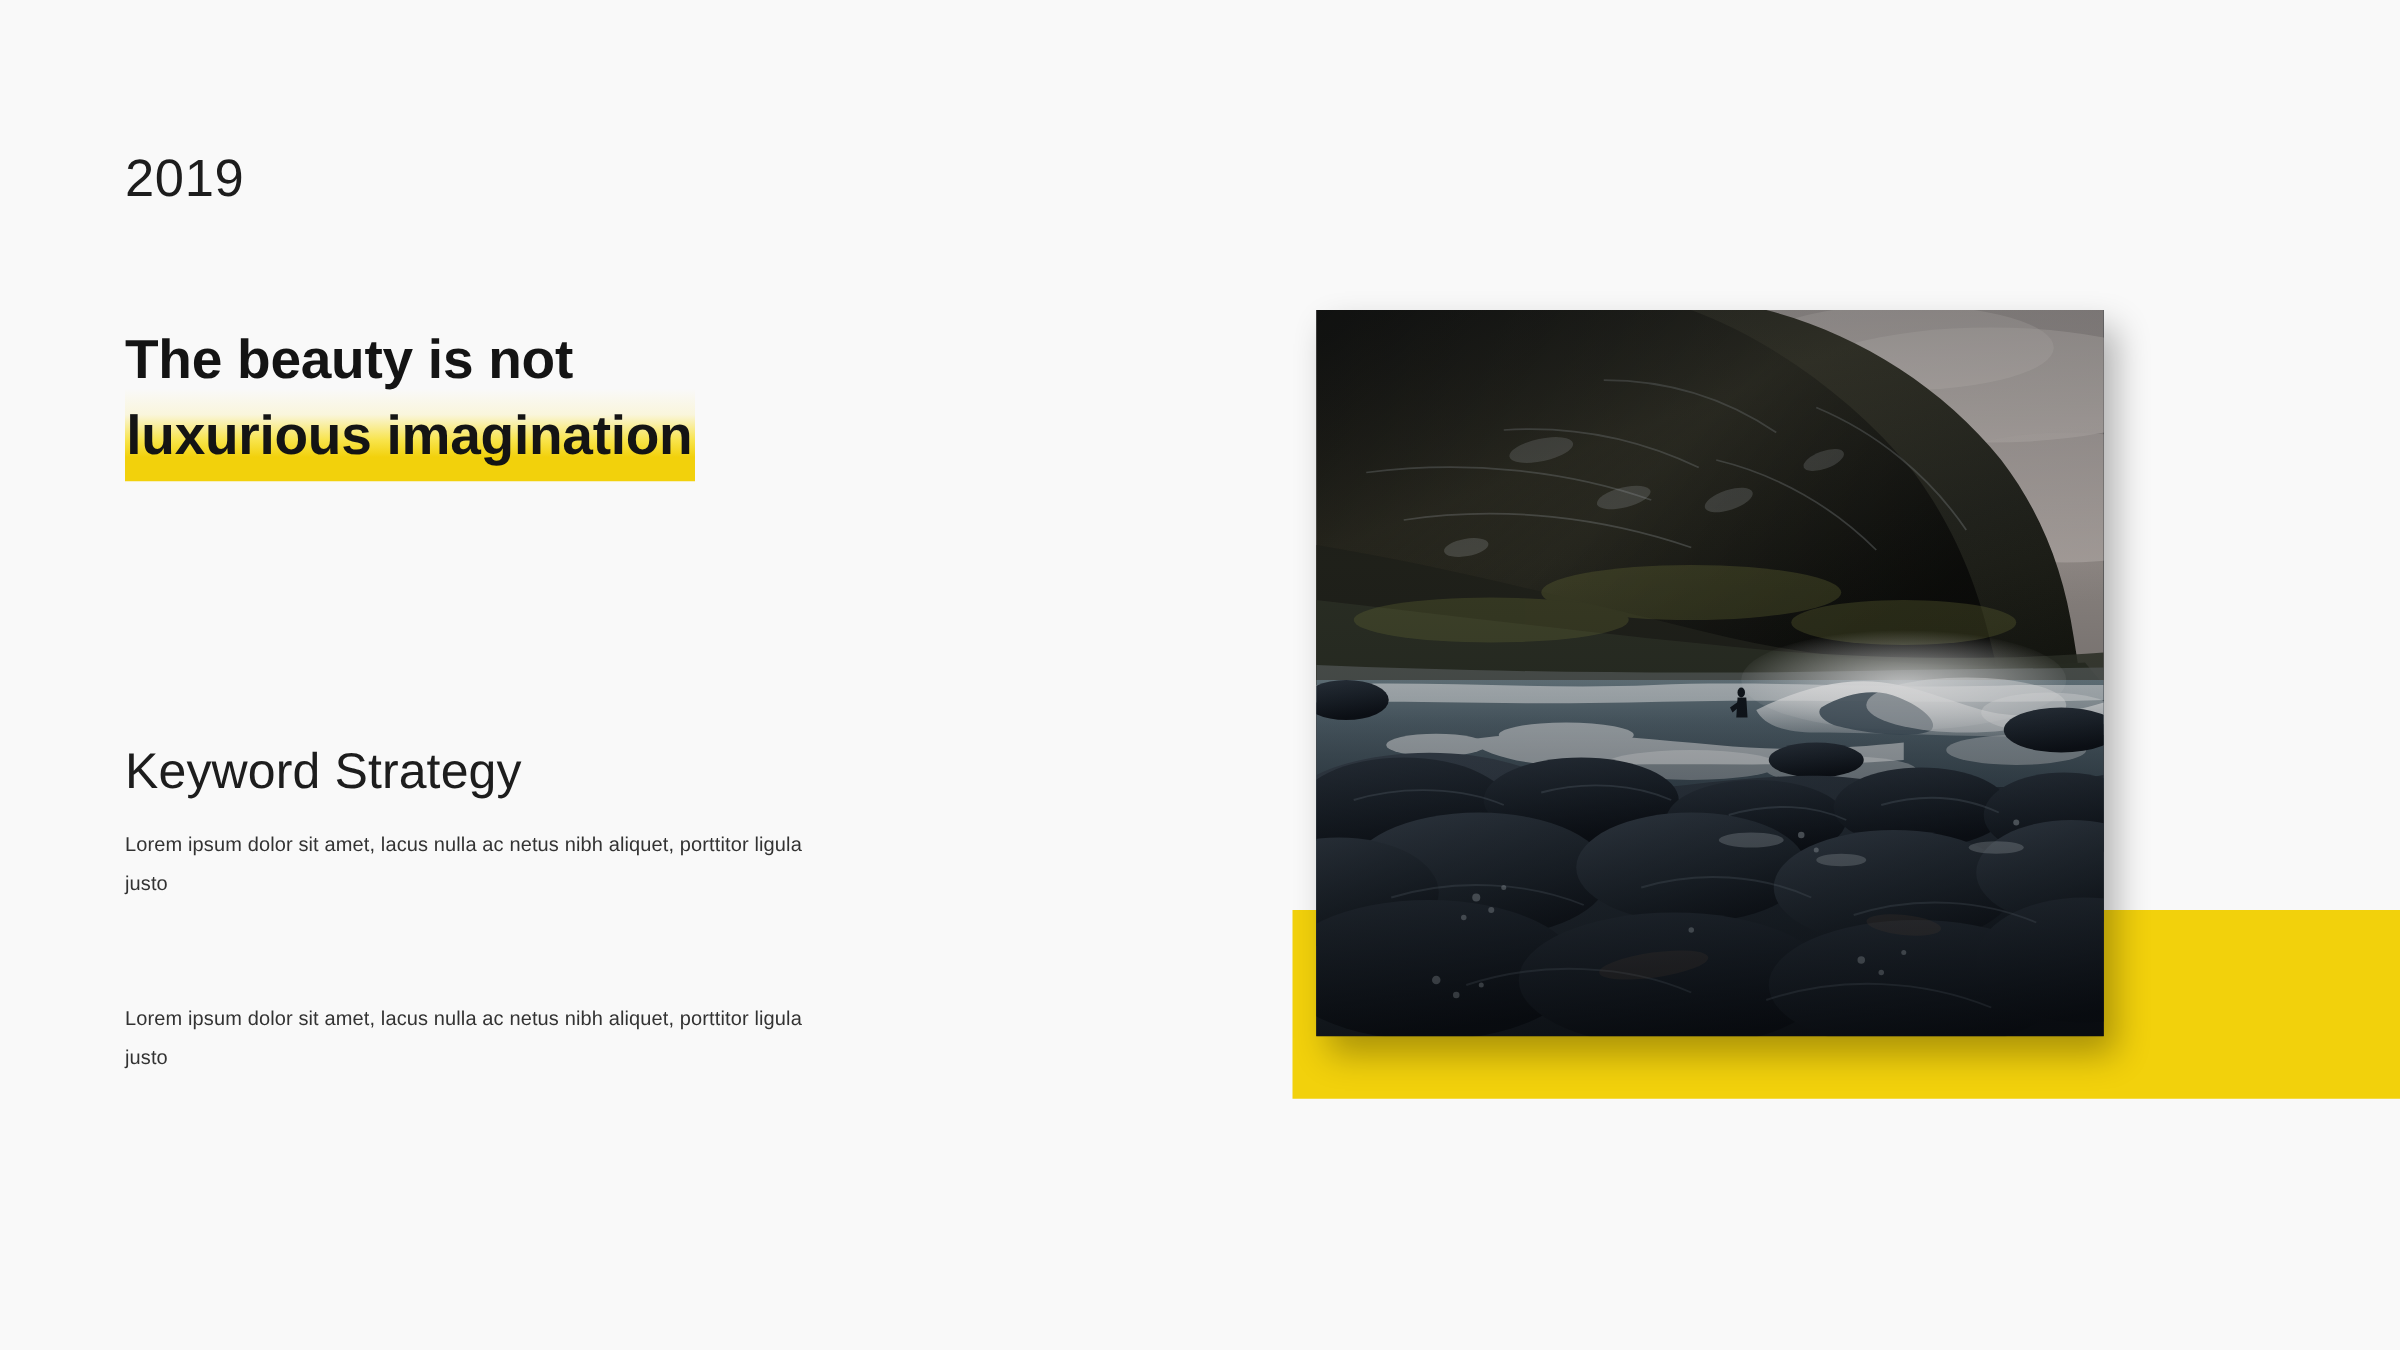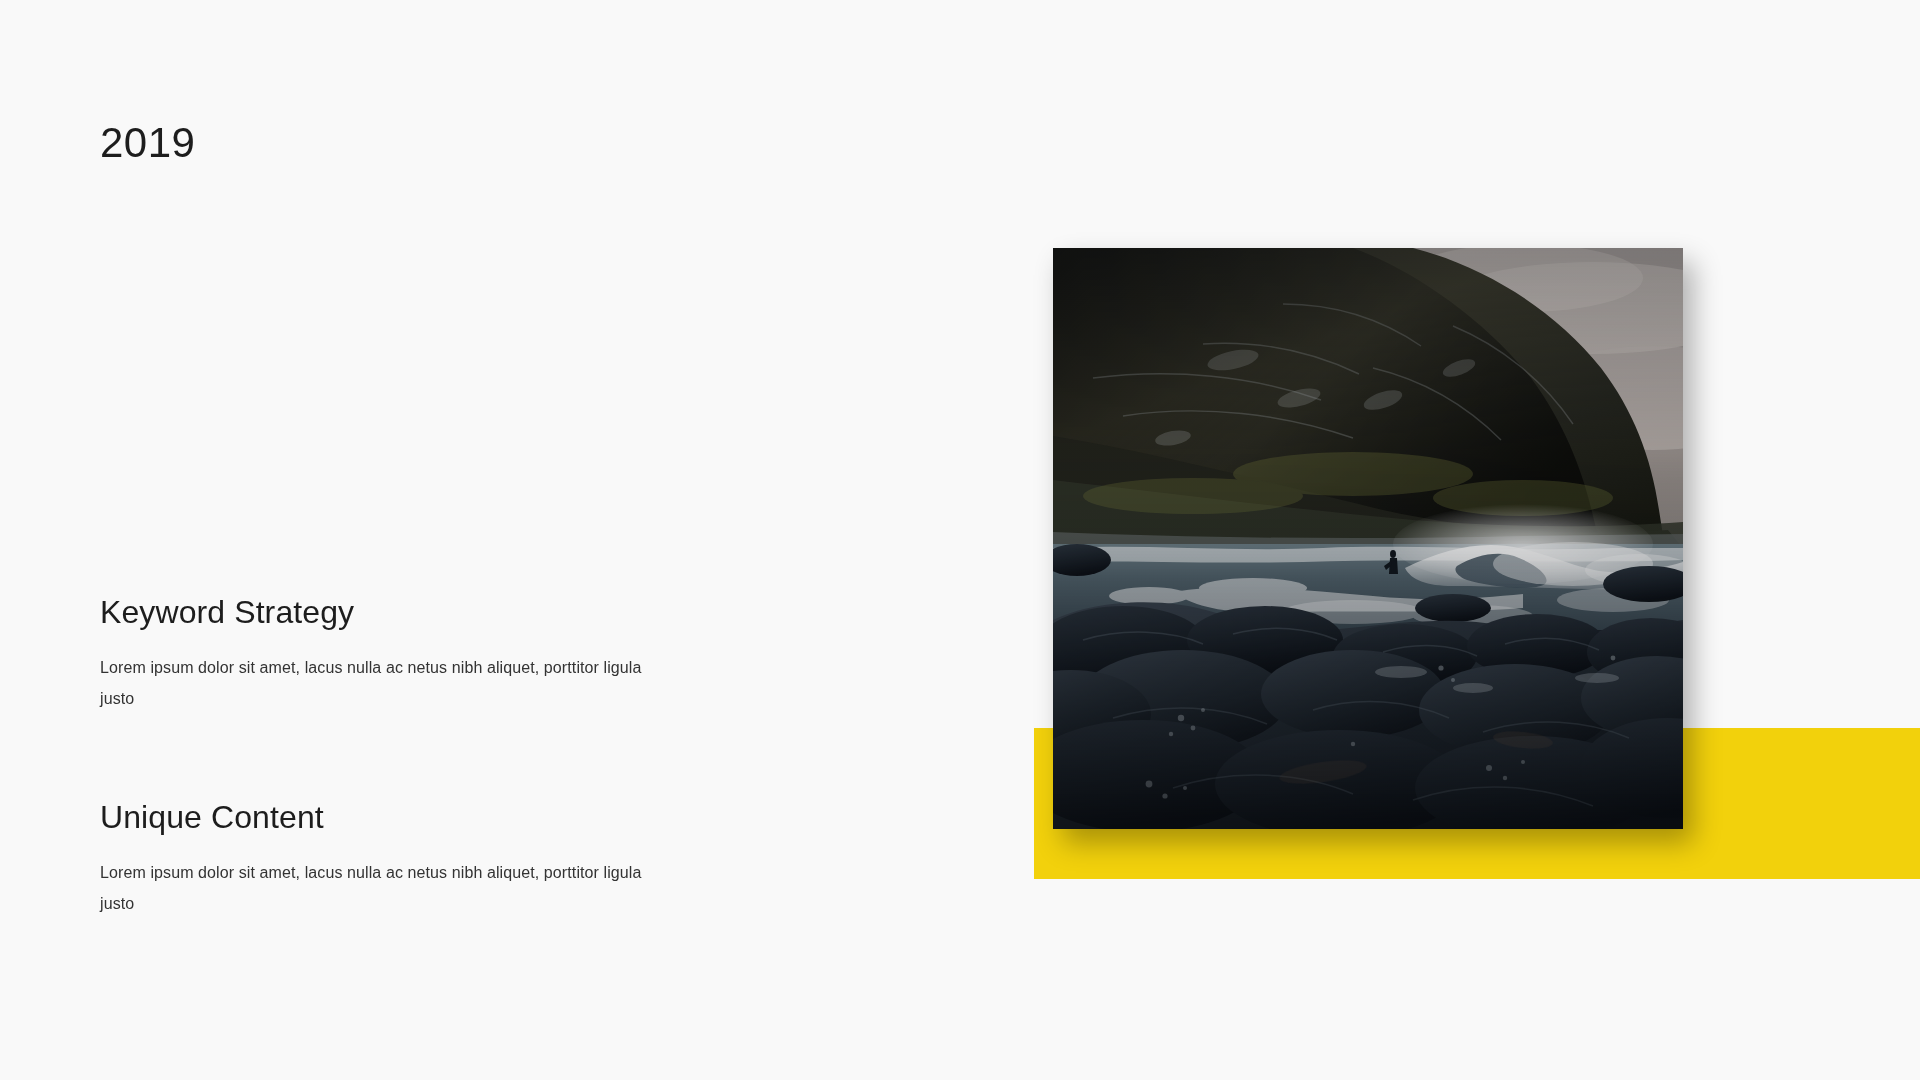--- a/index.html
+++ b/index.html
@@ -85,21 +85,21 @@
 
   .section {
     position: absolute;
     left: 0;
     width: 600px;
   }
   .section-a { top: 595px; }
   .section-b { top: 800px; }
 
   .section-title {
-    font-size: 32px;
+    font-size: 40px;
     font-weight: 400;
     color: #1d1d1d;
     letter-spacing: 0.1px;
     margin: 0 0 22px 0;
     line-height: 1.1;
   }
   .section-body {
     font-size: 16px;
     font-weight: 400;
     color: #333333;
@@ -326,25 +326,32 @@
 
         <rect x="0" y="0" width="630" height="581" fill="url(#vignette)"></rect>
       </svg>
     </div>
   </div>
 
   <div class="left-col">
 
     <div class="year">2019</div>
 
+    <div class="headline">
+      <span class="hl-line">The beauty is not</span>
+      <span class="hl-line">
+        <span class="hl-line-2">
+          <span>luxurious imagination</span>
+        </span>
+      </span>
+    </div>
 
     <div class="section section-a">
       <h3 class="section-title">Keyword Strategy</h3>
       <p class="section-body">Lorem ipsum  dolor sit amet, lacus nulla ac netus nibh aliquet, porttitor ligula justo</p>
     </div>
 
     <div class="section section-b">
-      <h3 class="section-title">Unique Content</h3>
       <p class="section-body">Lorem ipsum  dolor sit amet, lacus nulla ac netus nibh aliquet, porttitor ligula justo</p>
     </div>
 
   </div>
 </div>
 
 </body></html>

